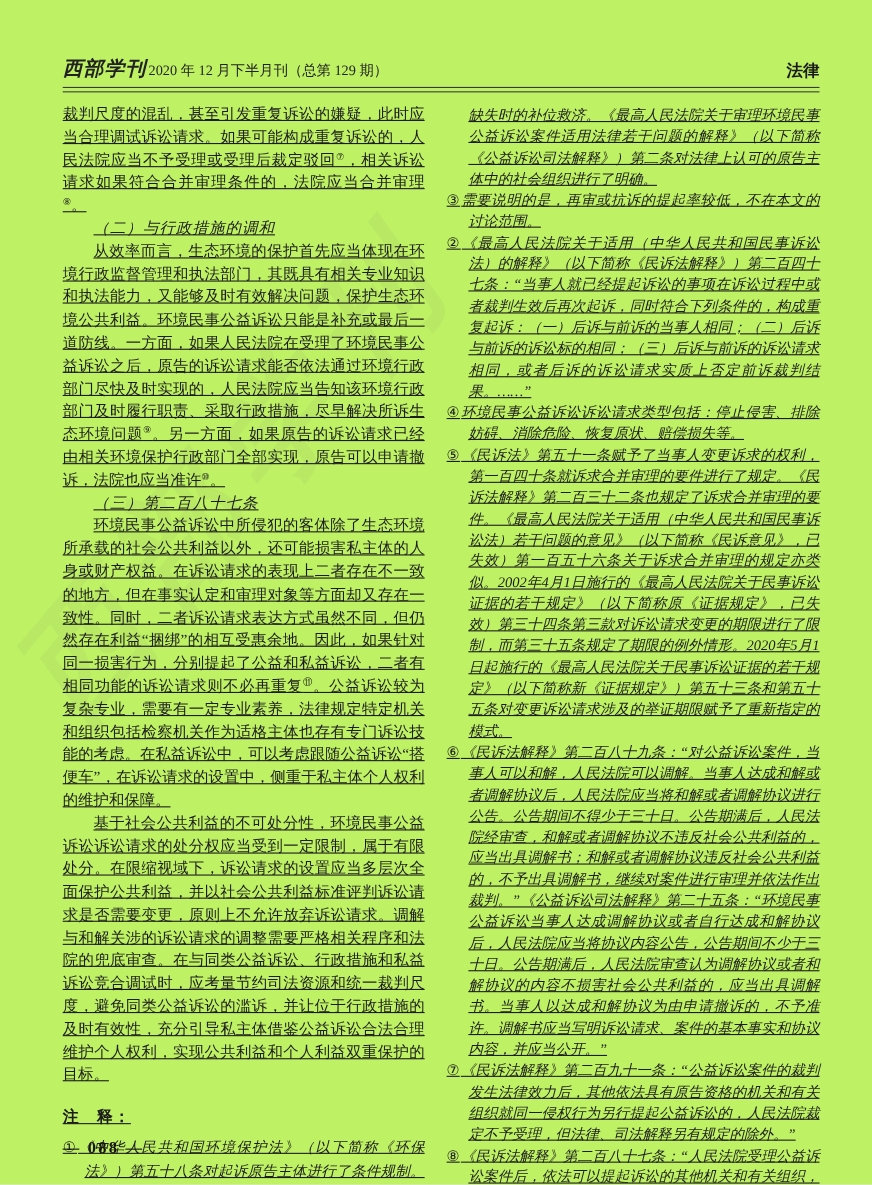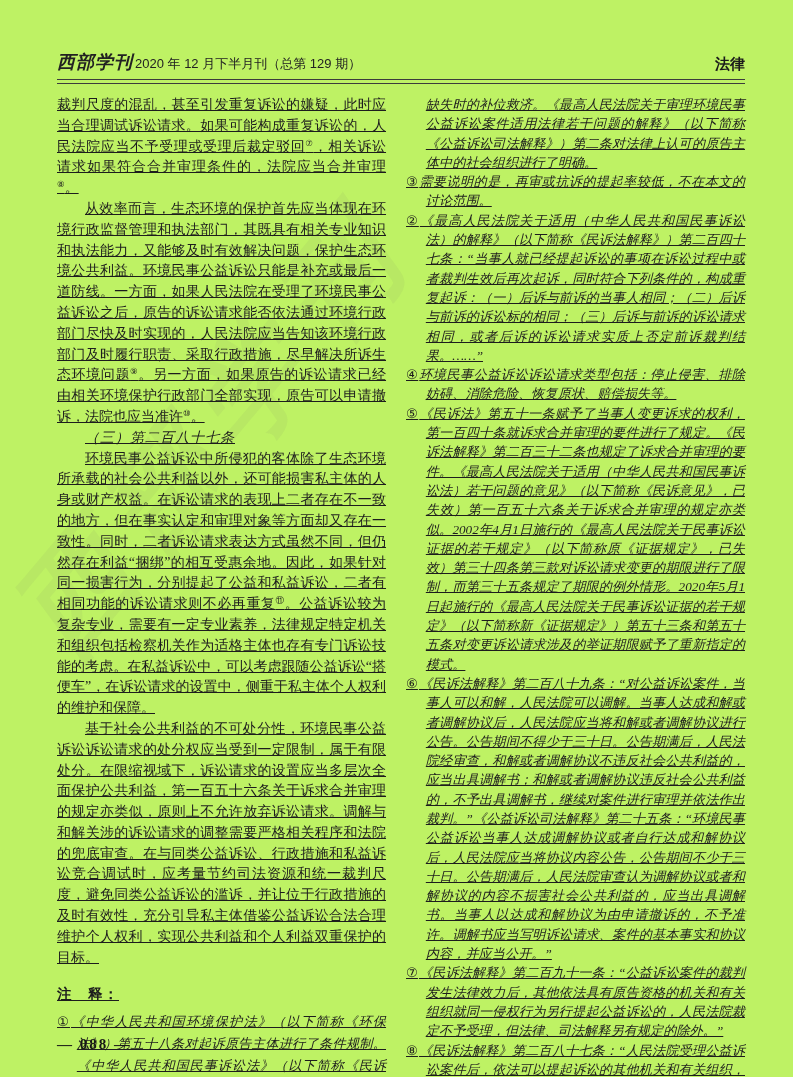--- a/index.html
+++ b/index.html
@@ -10,21 +10,21 @@
     color:#1d1d1d;
     font-family:"Liberation Serif","DejaVu Serif",serif;
     box-sizing:border-box;
     padding:50px 48px 0 57px;
     overflow:hidden;
   }
   
   .header{display:flex;justify-content:space-between;align-items:flex-end;padding-bottom:5px;}
   .header-left{display:flex;align-items:baseline;}
   .logo{font-weight:bold;font-style:italic;font-size:18px;letter-spacing:1px;color:#222;}
-  .issue{font-family:Liberation Sans, sans-serif;font-size:13px;color:#222;margin-left:2px;}
+  .issue{font-family:Liberation Serif, serif;font-size:13px;color:#222;margin-left:2px;}
   .section{font-family:"Liberation Sans","DejaVu Sans",sans-serif;font-weight:bold;font-size:15px;color:#1a1a1a;text-align:center;}
   .rule{height:3px;border-top:1px solid #3c3c3c;border-bottom:1px solid #3c3c3c;margin-bottom:11px;}
   
   .columns{display:flex;gap:20px;position:relative;z-index:2;}
   .col-left{width:330px;}
   .col-right{width:340px;}
   .blk{margin:0;text-align:justify;word-break:break-all;text-decoration:underline;}
   .col-left .body,.col-left .heading{font-size:14px;line-height:20.8px;}
   .indent{text-indent:2em;}
   .heading{font-style:italic;text-indent:2em;letter-spacing:1px;}
@@ -64,24 +64,25 @@
     <span class="section">法律</span>
   </div>
 
   <div class="rule"></div>
 
   <div class="watermark">西部学刊</div>
 
   <div class="columns">
     <div class="col col-left">
         <p class="blk body">裁判尺度的混乱，甚至引发重复诉讼的嫌疑，此时应当合理调试诉讼请求。如果可能构成重复诉讼的，人民法院应当不予受理或受理后裁定驳回<sup class="fn-ref">⑦</sup>，相关诉讼请求如果符合合并审理条件的，法院应当合并审理<sup class="fn-ref">⑧</sup>。</p>
+        <p class="blk heading">（二）与行政措施的调和</p>
         <p class="blk body indent">从效率而言，生态环境的保护首先应当体现在环境行政监督管理和执法部门，其既具有相关专业知识和执法能力，又能够及时有效解决问题，保护生态环境公共利益。环境民事公益诉讼只能是补充或最后一道防线。一方面，如果人民法院在受理了环境民事公益诉讼之后，原告的诉讼请求能否依法通过环境行政部门尽快及时实现的，人民法院应当告知该环境行政部门及时履行职责、采取行政措施，尽早解决所诉生态环境问题<sup class="fn-ref">⑨</sup>。另一方面，如果原告的诉讼请求已经由相关环境保护行政部门全部实现，原告可以申请撤诉，法院也应当准许<sup class="fn-ref">⑩</sup>。</p>
         <p class="blk heading">（三）第二百八十七条</p>
         <p class="blk body indent">环境民事公益诉讼中所侵犯的客体除了生态环境所承载的社会公共利益以外，还可能损害私主体的人身或财产权益。在诉讼请求的表现上二者存在不一致的地方，但在事实认定和审理对象等方面却又存在一致性。同时，二者诉讼请求表达方式虽然不同，但仍然存在利益“捆绑”的相互受惠余地。因此，如果针对同一损害行为，分别提起了公益和私益诉讼，二者有相同功能的诉讼请求则不必再重复<sup class="fn-ref">⑪</sup>。公益诉讼较为复杂专业，需要有一定专业素养，法律规定特定机关和组织包括检察机关作为适格主体也存有专门诉讼技能的考虑。在私益诉讼中，可以考虑跟随公益诉讼“搭便车”，在诉讼请求的设置中，侧重于私主体个人权利的维护和保障。</p>
-        <p class="blk body indent">基于社会公共利益的不可处分性，环境民事公益诉讼诉讼请求的处分权应当受到一定限制，属于有限处分。在限缩视域下，诉讼请求的设置应当多层次全面保护公共利益，第一百五十六条关于诉求合并审理的规定亦类似，原则上不允许放弃诉讼请求。调解与和解关涉的诉讼请求的调整需要严格相关程序和法院的兜底审查。在与同类公益诉讼、行政措施和私益诉讼竞合调试时，应考量节约司法资源和统一裁判尺度，避免同类公益诉讼的滥诉，并让位于行政措施的及时有效性，充分引导私主体借鉴公益诉讼合法合理维护个人权利，实现公共利益和个人利益双重保护的目标。</p>
+        <p class="blk body indent">基于社会公共利益的不可处分性，环境民事公益诉讼诉讼请求的处分权应当受到一定限制，属于有限处分。在限缩视域下，诉讼请求的设置应当多层次全面保护公共利益，并以社会公共利益标准评判诉讼请求是否需要变更，原则上不允许放弃诉讼请求。调解与和解关涉的诉讼请求的调整需要严格相关程序和法院的兜底审查。在与同类公益诉讼、行政措施和私益诉讼竞合调试时，应考量节约司法资源和统一裁判尺度，避免同类公益诉讼的滥诉，并让位于行政措施的及时有效性，充分引导私主体借鉴公益诉讼合法合理维护个人权利，实现公共利益和个人利益双重保护的目标。</p>
         <p class="blk notes-header">注　释：</p>
         <p class="blk footnote"><span class="fn-marker">①</span>《中华人民共和国环境保护法》（以下简称《环保法》）第五十八条对起诉原告主体进行了条件规制。《中华人民共和国民事诉讼法》（以下简称《民诉法》）第五十五条赋予了相应机关和组织起诉的权利，以及检察机关对原告主体</p>
       </div>
     <div class="col col-right">
         <p class="blk footnote-continuation">缺失时的补位救济。《最高人民法院关于审理环境民事公益诉讼案件适用法律若干问题的解释》（以下简称《公益诉讼司法解释》）第二条对法律上认可的原告主体中的社会组织进行了明确。</p>
         <p class="blk footnote"><span class="fn-marker">③</span>需要说明的是，再审或抗诉的提起率较低，不在本文的讨论范围。</p>
         <p class="blk footnote"><span class="fn-marker">②</span>《最高人民法院关于适用（中华人民共和国民事诉讼法）的解释》（以下简称《民诉法解释》）第二百四十七条：“当事人就已经提起诉讼的事项在诉讼过程中或者裁判生效后再次起诉，同时符合下列条件的，构成重复起诉：（一）后诉与前诉的当事人相同；（二）后诉与前诉的诉讼标的相同；（三）后诉与前诉的诉讼请求相同，或者后诉的诉讼请求实质上否定前诉裁判结果。……”</p>
         <p class="blk footnote"><span class="fn-marker">④</span>环境民事公益诉讼诉讼请求类型包括：停止侵害、排除妨碍、消除危险、恢复原状、赔偿损失等。</p>
         <p class="blk footnote"><span class="fn-marker">⑤</span>《民诉法》第五十一条赋予了当事人变更诉求的权利，第一百四十条就诉求合并审理的要件进行了规定。《民诉法解释》第二百三十二条也规定了诉求合并审理的要件。《最高人民法院关于适用（中华人民共和国民事诉讼法）若干问题的意见》（以下简称《民诉意见》，已失效）第一百五十六条关于诉求合并审理的规定亦类似。2002年4月1日施行的《最高人民法院关于民事诉讼证据的若干规定》（以下简称原《证据规定》，已失效）第三十四条第三款对诉讼请求变更的期限进行了限制，而第三十五条规定了期限的例外情形。2020年5月1日起施行的《最高人民法院关于民事诉讼证据的若干规定》（以下简称新《证据规定》）第五十三条和第五十五条对变更诉讼请求涉及的举证期限赋予了重新指定的模式。</p>
         <p class="blk footnote"><span class="fn-marker">⑥</span>《民诉法解释》第二百八十九条：“对公益诉讼案件，当事人可以和解，人民法院可以调解。当事人达成和解或者调解协议后，人民法院应当将和解或者调解协议进行公告。公告期间不得少于三十日。公告期满后，人民法院经审查，和解或者调解协议不违反社会公共利益的，应当出具调解书；和解或者调解协议违反社会公共利益的，不予出具调解书，继续对案件进行审理并依法作出裁判。”《公益诉讼司法解释》第二十五条：“环境民事公益诉讼当事人达成调解协议或者自行达成和解协议后，人民法院应当将协议内容公告，公告期间不少于三十日。公告期满后，人民法院审查认为调解协议或者和解协议的内容不损害社会公共利益的，应当出具调解书。当事人以达成和解协议为由申请撤诉的，不予准许。调解书应当写明诉讼请求、案件的基本事实和协议内容，并应当公开。”</p>

